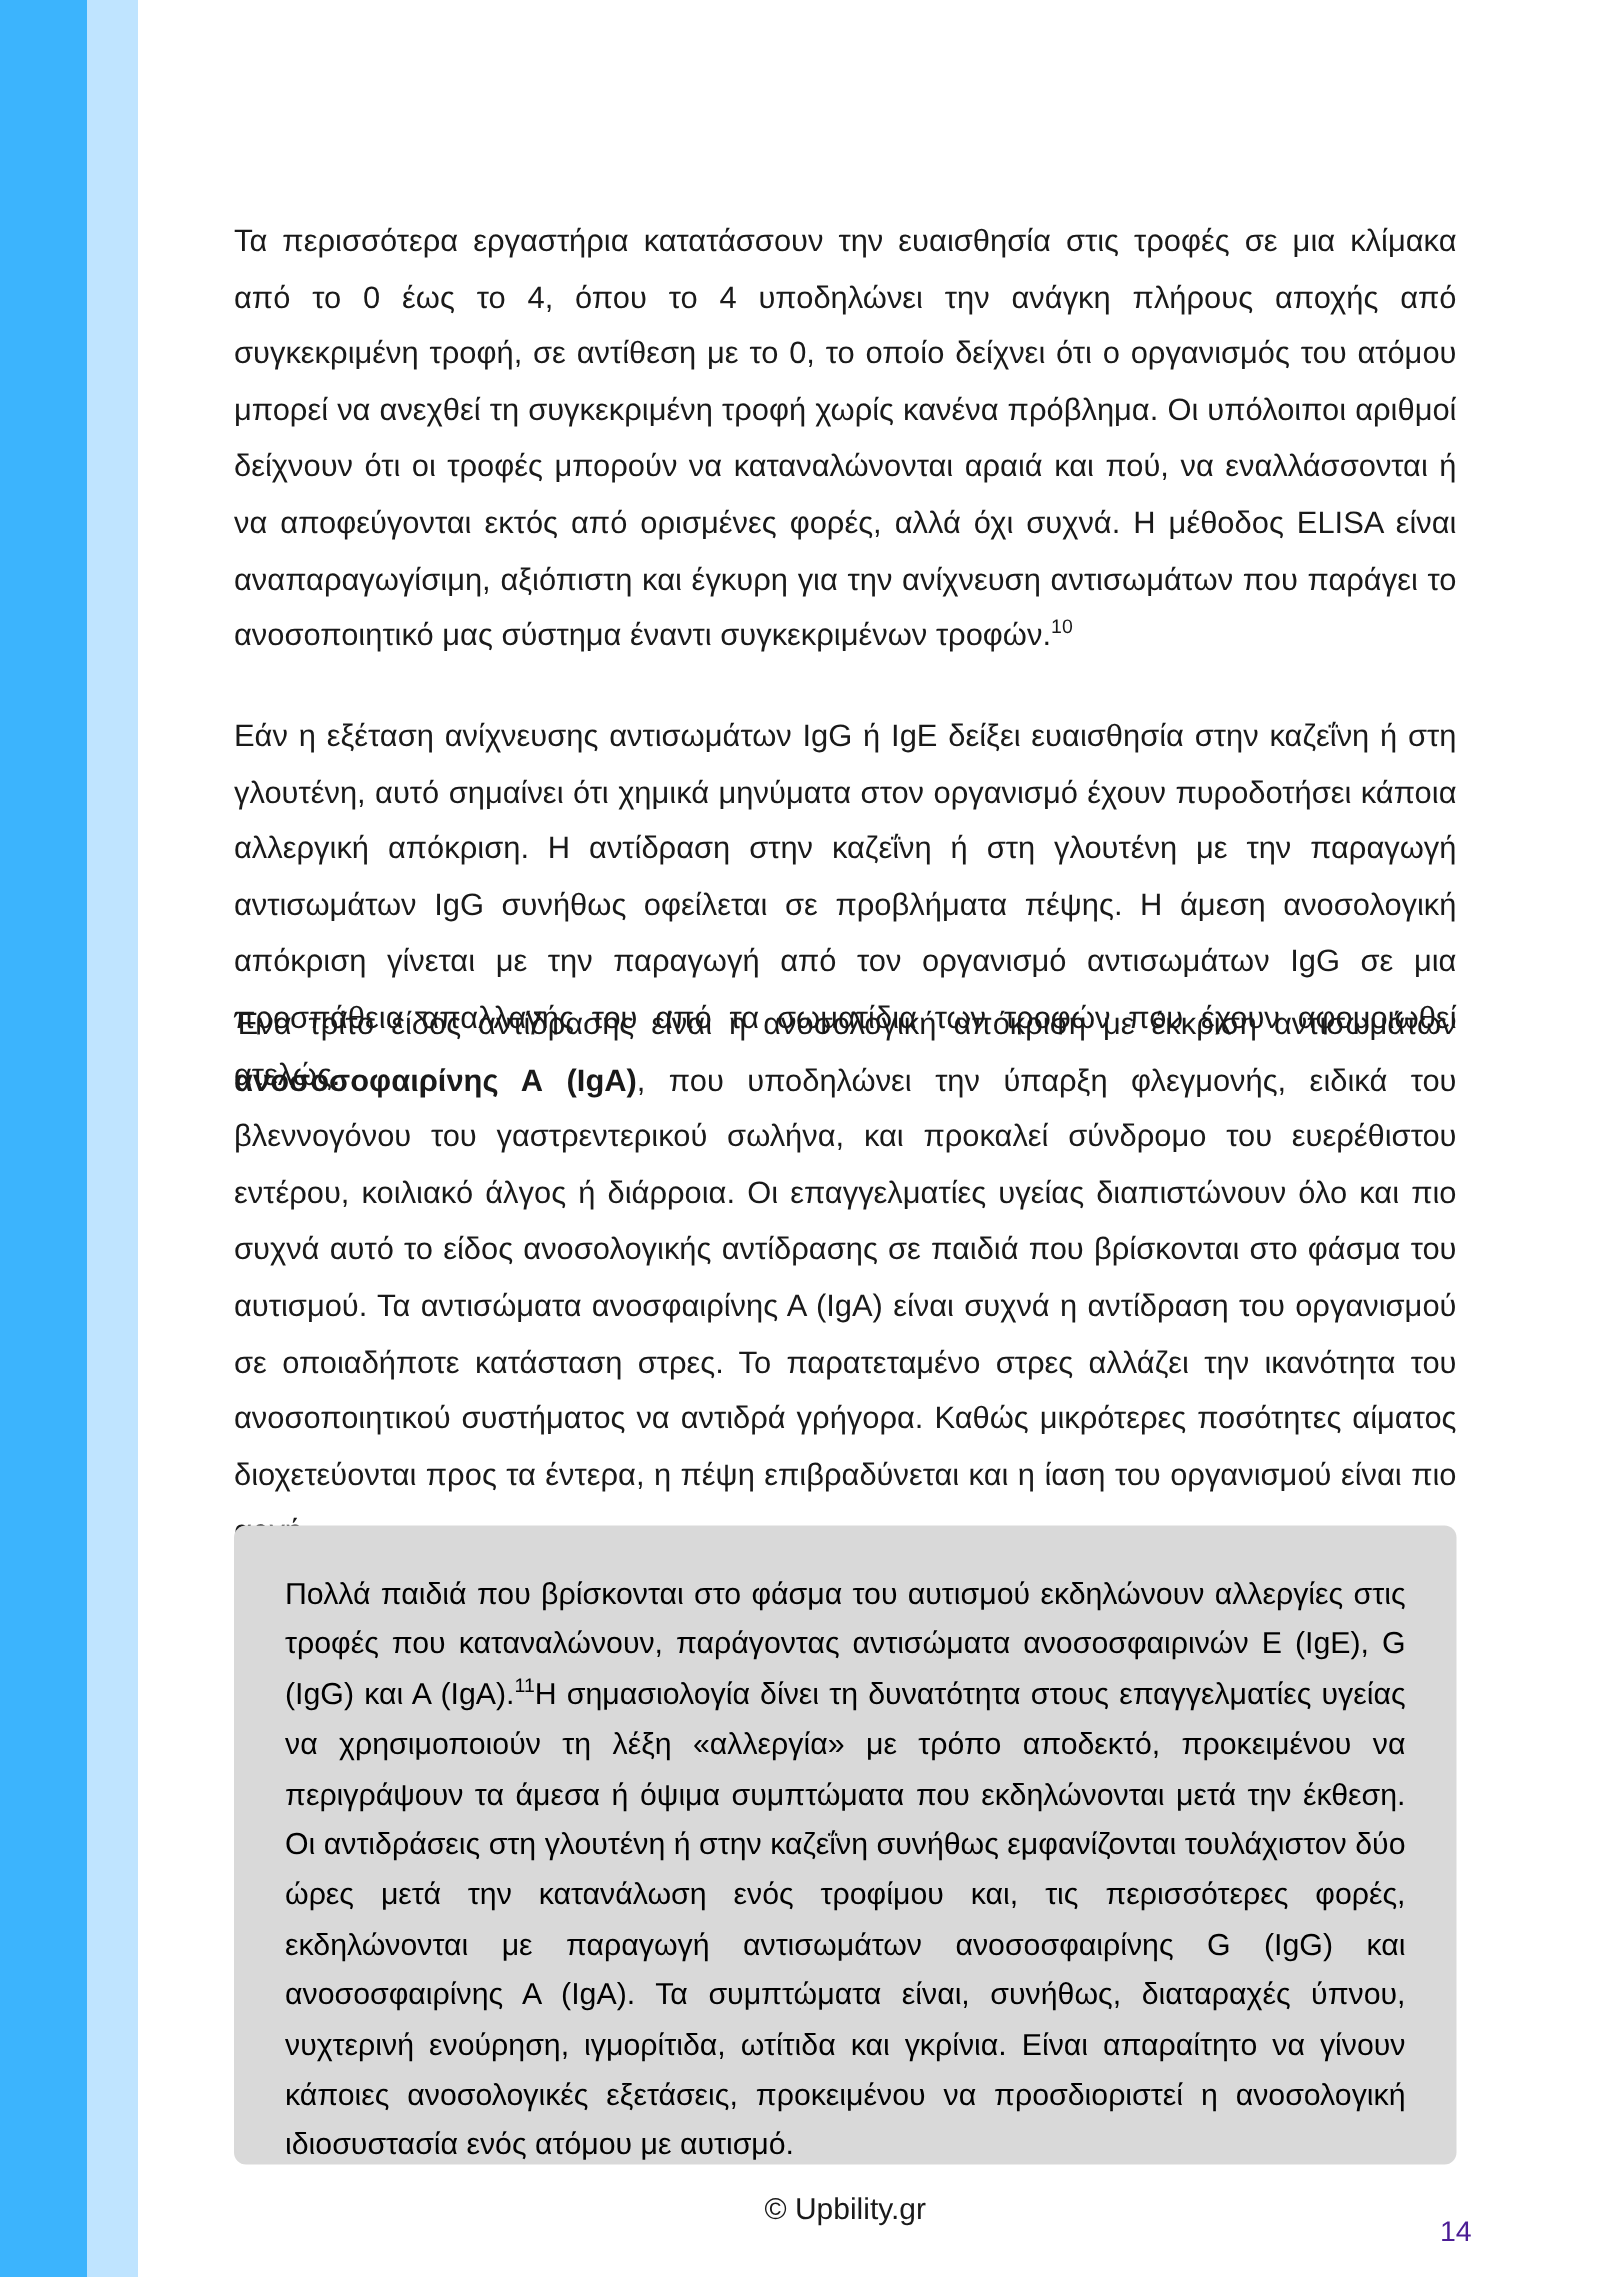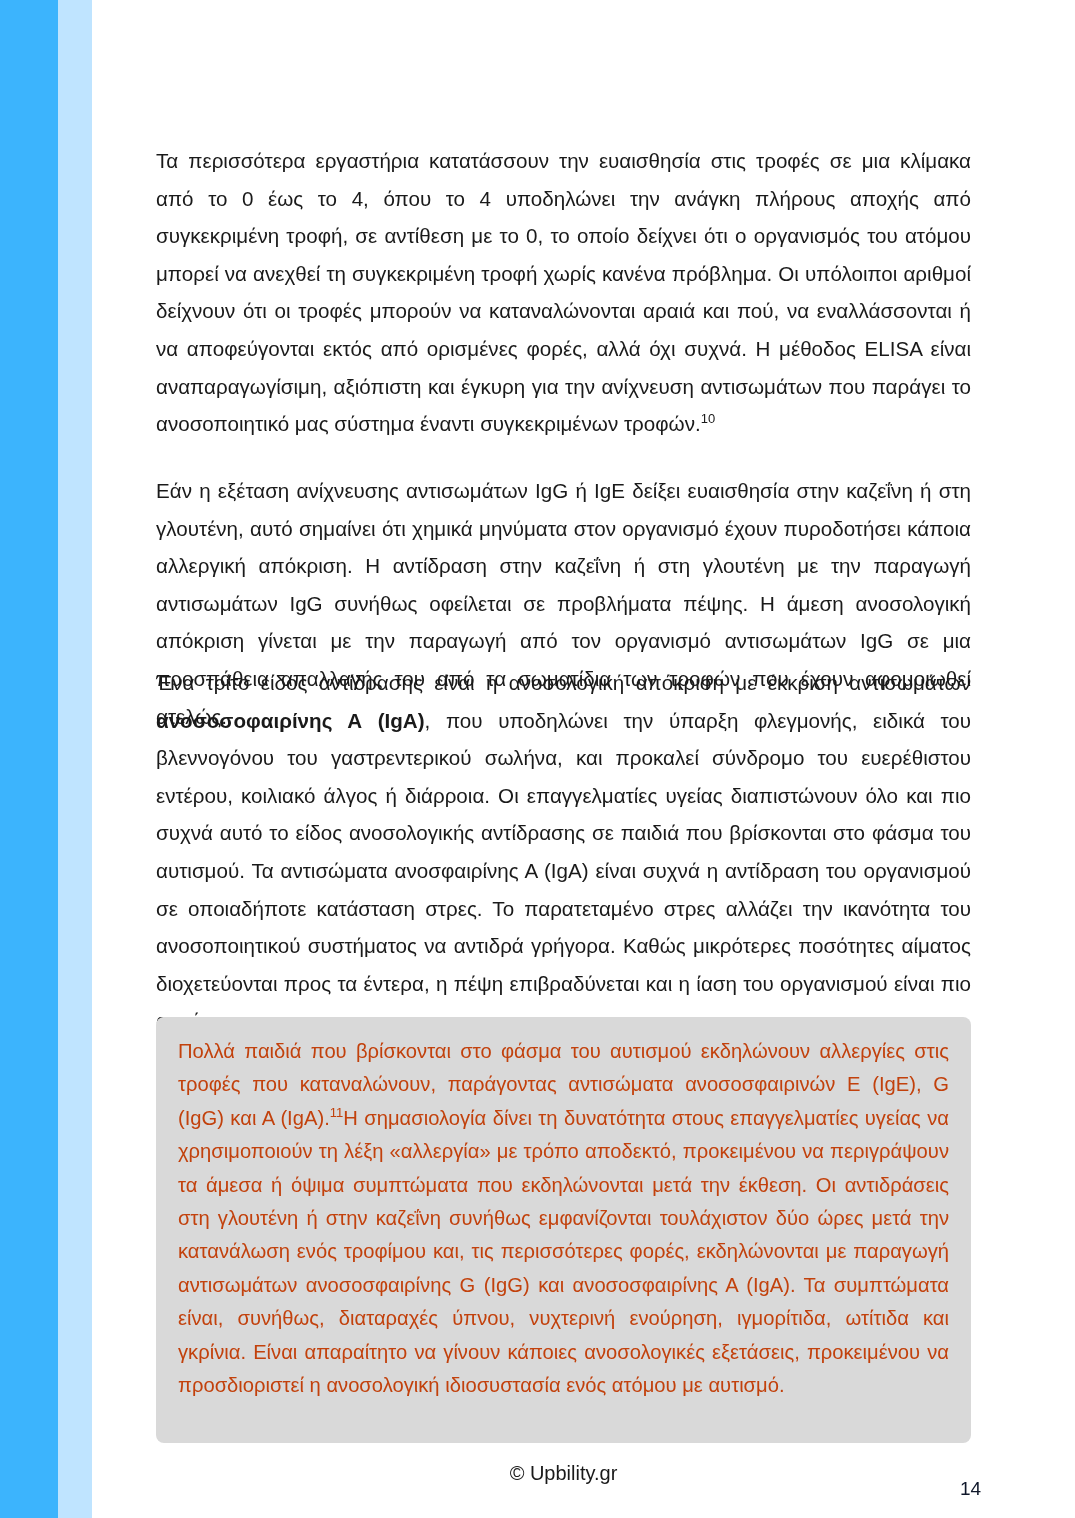--- a/index.html
+++ b/index.html
@@ -89,24 +89,24 @@
     font-size: 20.5px;
     line-height: 32px;
     color: #141414;
     margin: 0 0 2px 0;
     letter-spacing: 0.2px;
   }
   .conclusion-text {
     font-family: "Liberation Sans", sans-serif;
     font-size: 20.2px;
     line-height: 33.4px;
-    color: #c2410c;
+    color: #000000;
     text-align: justify;
     text-justify: inter-word;
-    margin: 0;
+    margin: 12px;
   }
   .conclusion-text sup.ref {
     font-size: 13px;
   }
   
   .footer {
     position: absolute;
     left: 0;
     top: 1462px;
     width: 815px;
@@ -114,21 +114,21 @@
     font-family: "Liberation Sans", sans-serif;
     font-size: 20px;
     color: #1a1a1a;
   }
   .page-number {
     position: absolute;
     left: 960px;
     top: 1478px;
     font-family: "Liberation Sans", sans-serif;
     font-size: 19px;
-    color: #0f172a;
+    color: #4c1d95;
   }
 </style>
 </head>
 <body>
 
 <div class="page">
 
   <div class="bar-dark"></div>
   <div class="bar-light"></div>
 

